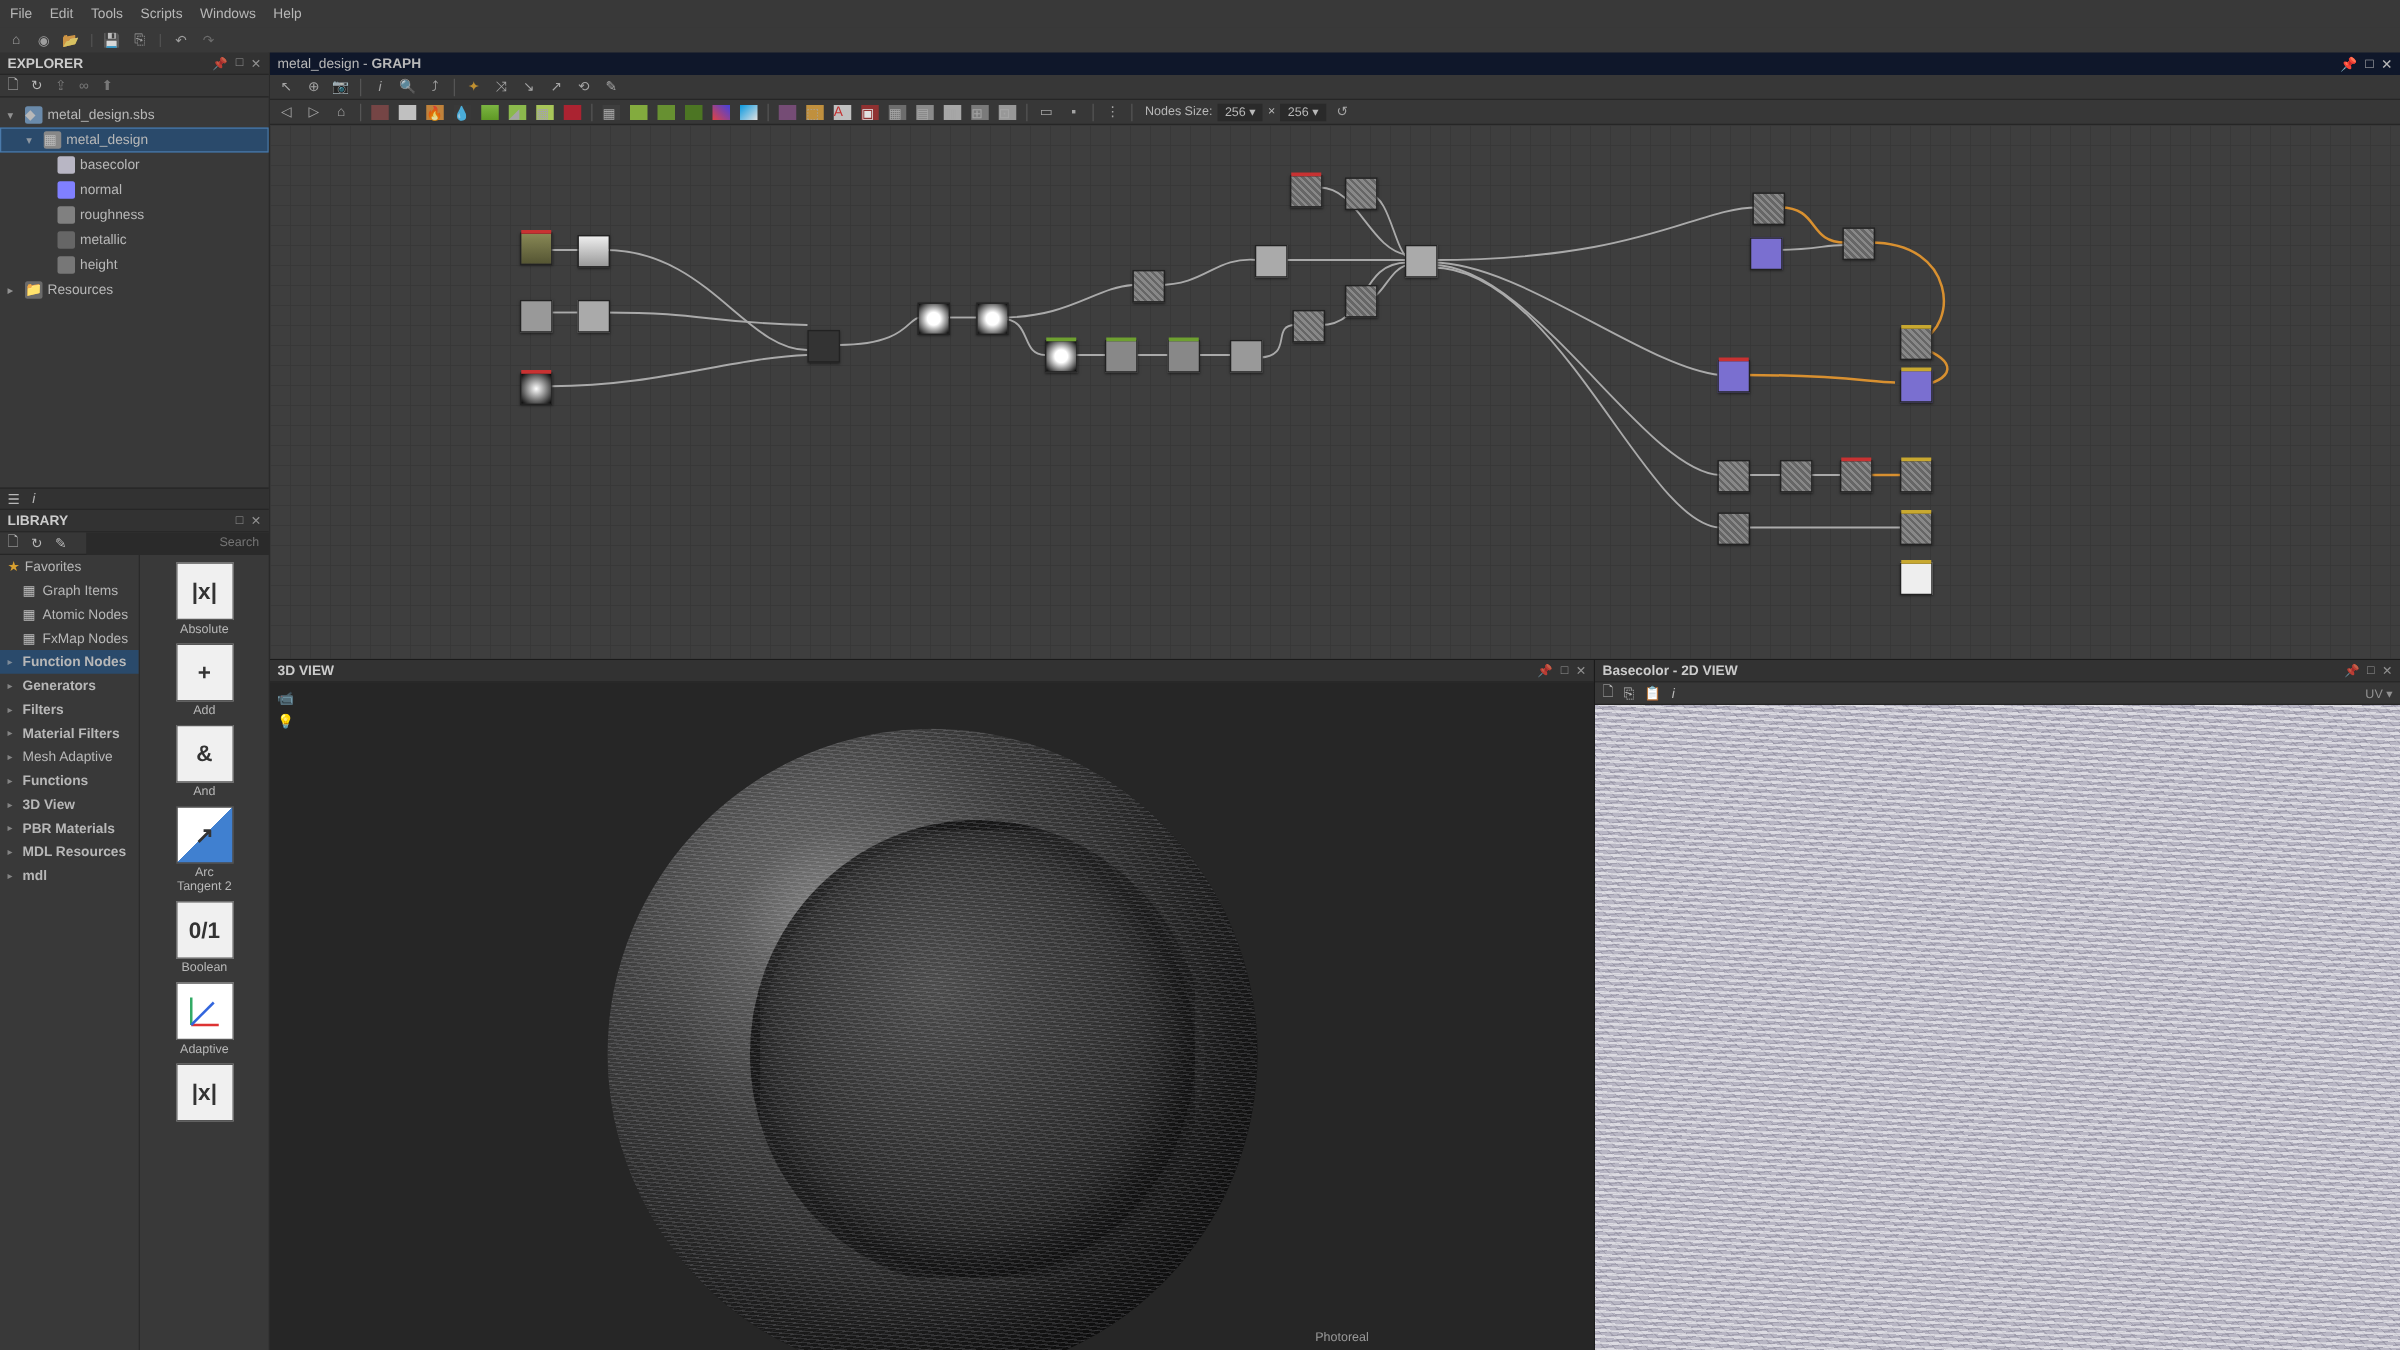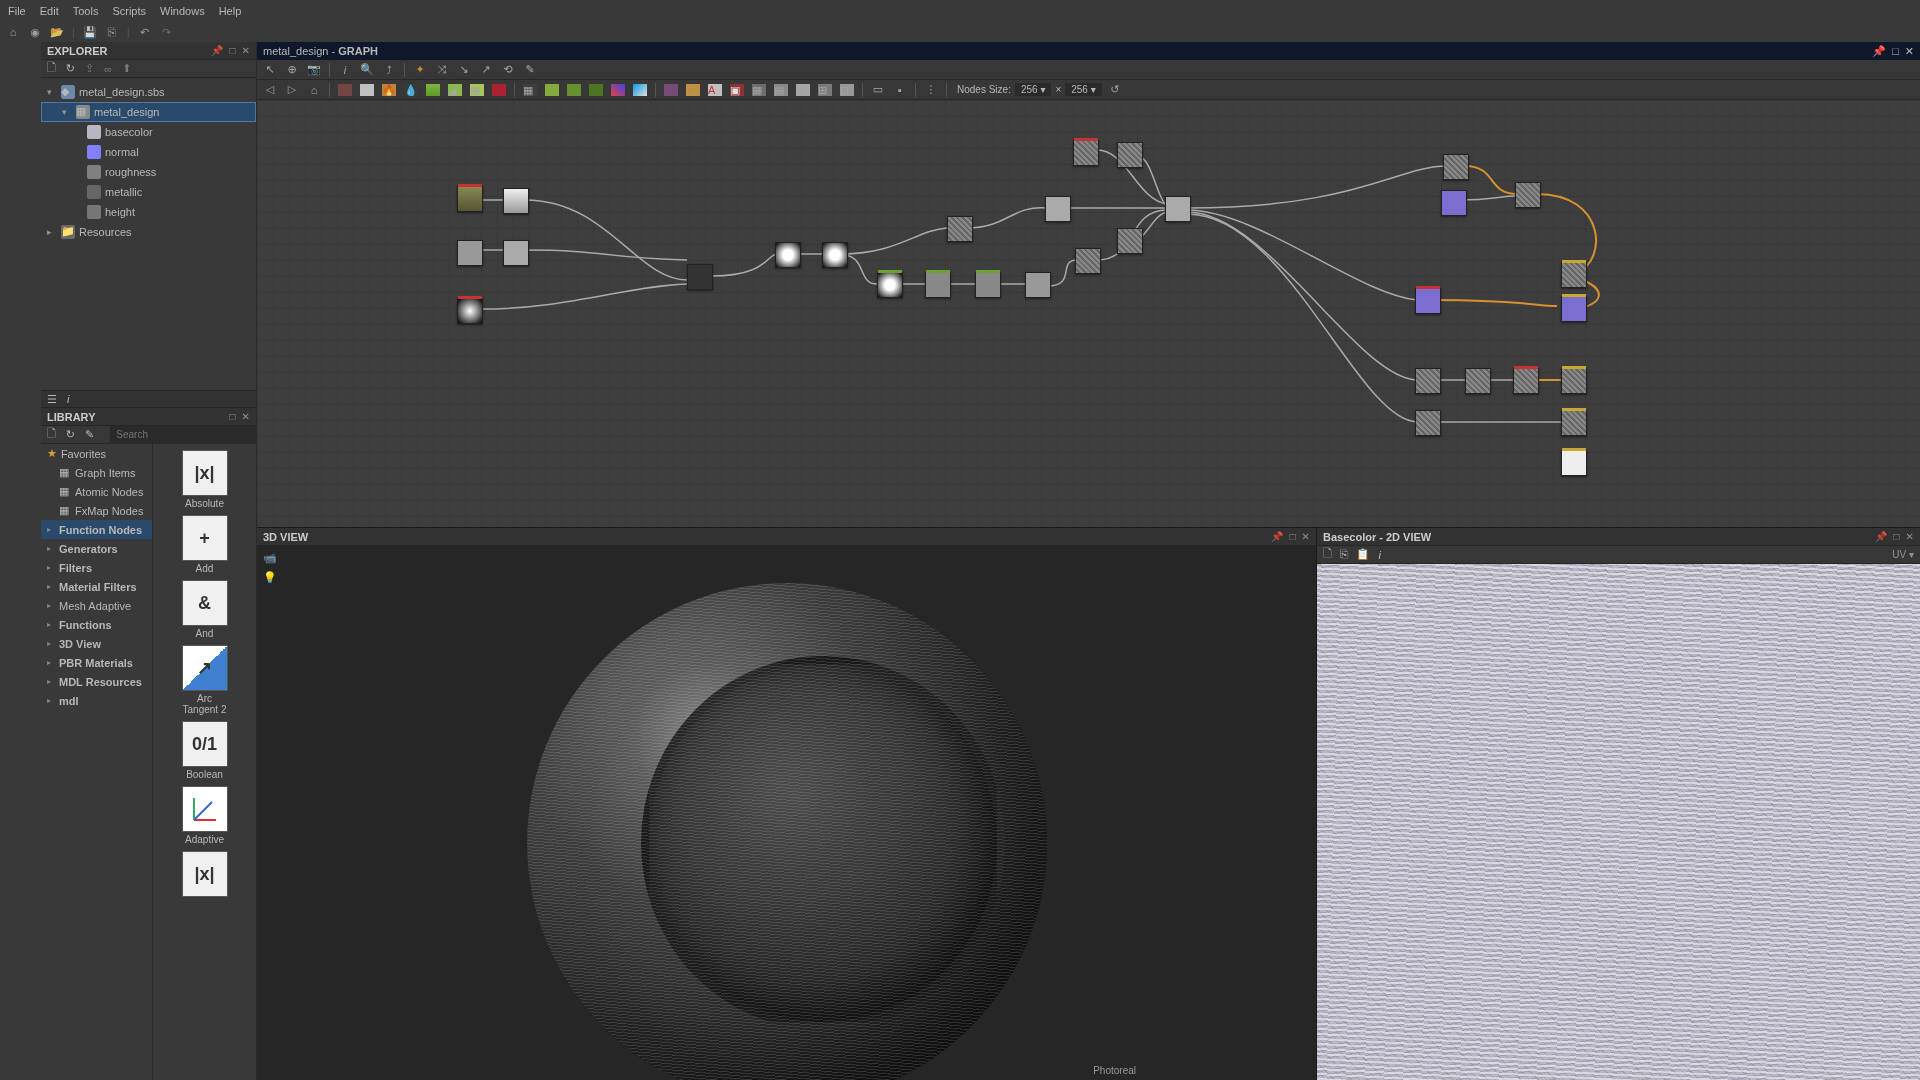--- a/index.html
+++ b/index.html
@@ -1,21 +1,21 @@
 <!DOCTYPE html>
 <html><head>
 <meta charset="utf-8">
 <style>
 * { margin: 0; padding: 0; box-sizing: border-box; font-family: Arial, sans-serif; font-size: 11px; color: #b8b8b8; user-select: none; }
 body { background: #393939; width: 1920px; height: 1080px; overflow: hidden; display: flex; flex-direction: column; }
 .menubar { height: 22px; background: #393939; display: flex; align-items: center; padding: 0 8px; gap: 14px; }
 .menubar span { cursor: pointer; }
 .app-toolbar { height: 20px; background: #393939; display: flex; align-items: center; padding: 0 6px; gap: 8px; }
 .app-toolbar .icon { width: 14px; height: 14px; display: inline-flex; align-items: center; justify-content: center; opacity: 0.8; }
-.main-area { flex: 1; display: flex; min-height: 0; margin-left: 41px; }
+.main-area { flex: 1; display: flex; min-height: 0; }
 .left-col { width: 216px; display: flex; flex-direction: column; background: #393939; border-right: 1px solid #2a2a2a; }
 .panel-header { height: 18px; background: #323232; display: flex; align-items: center; padding: 0 6px; border-bottom: 1px solid #262626; justify-content: space-between; }
 .panel-header .title { font-weight: bold; color: #ccc; }
 .panel-header .ctrls { display: flex; gap: 6px; }
 .panel-header .ctrls span { font-size: 10px; cursor: pointer; opacity: 0.7; }
 .panel-toolbar { height: 18px; background: #373737; display: flex; align-items: center; padding: 0 6px; gap: 10px; border-bottom: 1px solid #262626; }
 .explorer-body { flex: 0 0 312px; overflow: auto; }
 .tree { padding: 4px 0; }
 .tree-row { display: flex; align-items: center; height: 20px; padding-left: 6px; gap: 4px; cursor: pointer; }
 .tree-row.selected { background: #2a4a6b; border: 1px solid #4a7aaa; }
@@ -26,21 +26,21 @@
 .library-body { flex: 1; display: flex; min-height: 0; }
 .lib-cats { width: 112px; border-right: 1px solid #2a2a2a; overflow-y: auto; }
 .lib-cat { display: flex; align-items: center; height: 19px; padding: 0 6px; gap: 4px; cursor: pointer; }
 .lib-cat.selected { background: #2a4a6b; }
 .lib-cat .arrow { width: 8px; font-size: 8px; opacity: 0.6; }
 .lib-items { flex: 1; overflow-y: auto; padding: 6px; display: flex; flex-direction: column; gap: 6px; align-items: center; }
 .lib-item { width: 48px; display: flex; flex-direction: column; align-items: center; gap: 2px; }
 .lib-item .thumb { width: 46px; height: 46px; background: #f0f0f0; border: 1px solid #555; display: flex; align-items: center; justify-content: center; font-size: 18px; color: #333; font-weight: bold; }
 .lib-item .lbl { font-size: 10px; text-align: center; line-height: 11px; }
 .lib-search { height: 18px; background: #2a2a2a; display: flex; align-items: center; }
-.lib-search input { flex: 1; background: transparent; border: none; padding: 0 6px; font-size: 10px; color: #aaa; outline: none; }
+.lib-search input { flex: 1; background: transparent; border: none; padding: 0 6px; font-size: 10px; color: #aaa; outline: none; text-align: right; }
 .right-area { flex: 1; display: flex; flex-direction: column; min-width: 0; }
 .graph-panel { flex: 0 0 486px; display: flex; flex-direction: column; background: #3a3a3a; border-bottom: 1px solid #1a1a1a; }
 .graph-header { height: 18px; background: #0f172a; display: flex; align-items: center; padding: 0 6px; justify-content: space-between; }
 .graph-toolbar-row { height: 20px; background: #373737; display: flex; align-items: center; padding: 0 4px; gap: 4px; border-bottom: 1px solid #262626; }
 .graph-toolbar-row .tb-icon { width: 18px; height: 16px; display: flex; align-items: center; justify-content: center; cursor: pointer; opacity: 0.85; }
 .graph-toolbar-row .sep { width: 1px; height: 14px; background: #555; margin: 0 2px; }
 .graph-canvas { flex: 1; position: relative; background: #3e3e3e; background-image: linear-gradient(#383838 1px, transparent 1px), linear-gradient(90deg, #383838 1px, transparent 1px); background-size: 16px 16px; overflow: hidden; }
 .node { position: absolute; width: 26px; height: 26px; background: #888; border: 1px solid #222; box-shadow: 0 1px 2px rgba(0,0,0,0.5); }
 .node.dark { background: #333; }
 .node.red-top::before { content:""; position:absolute; top:-3px; left:0; right:0; height:3px; background:#c83232; }

